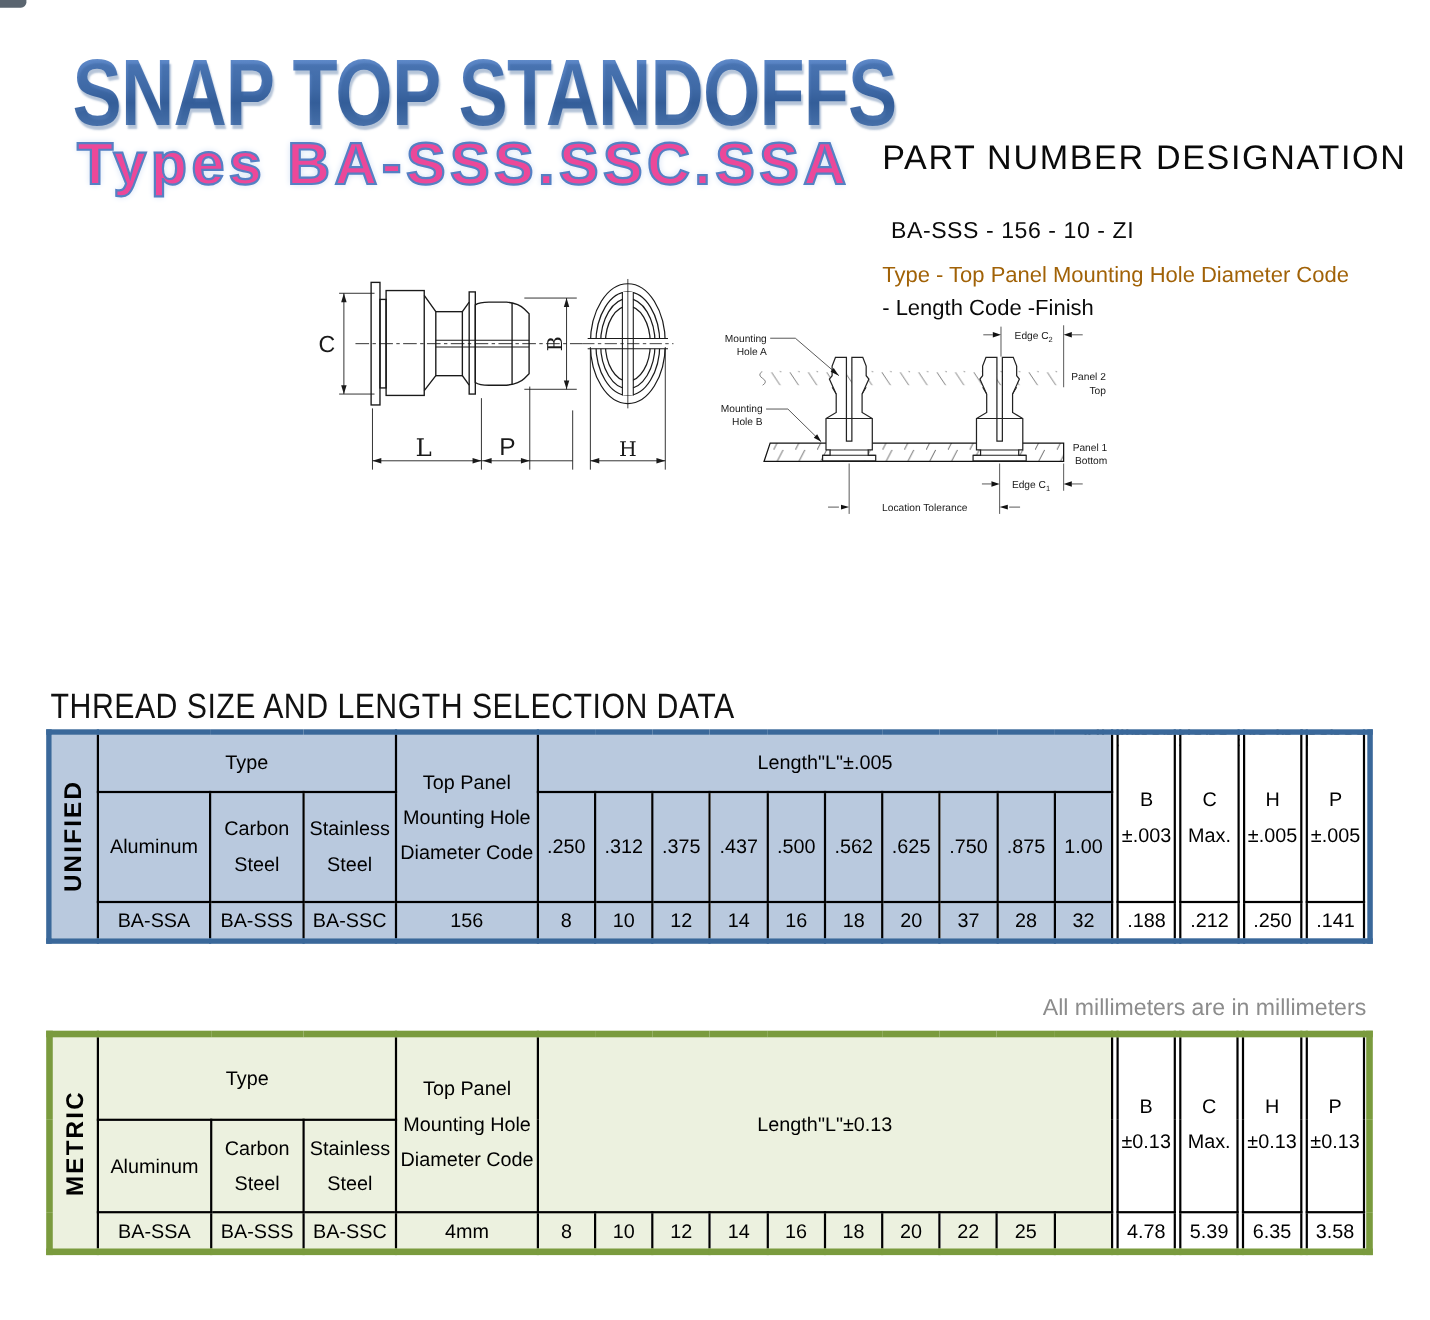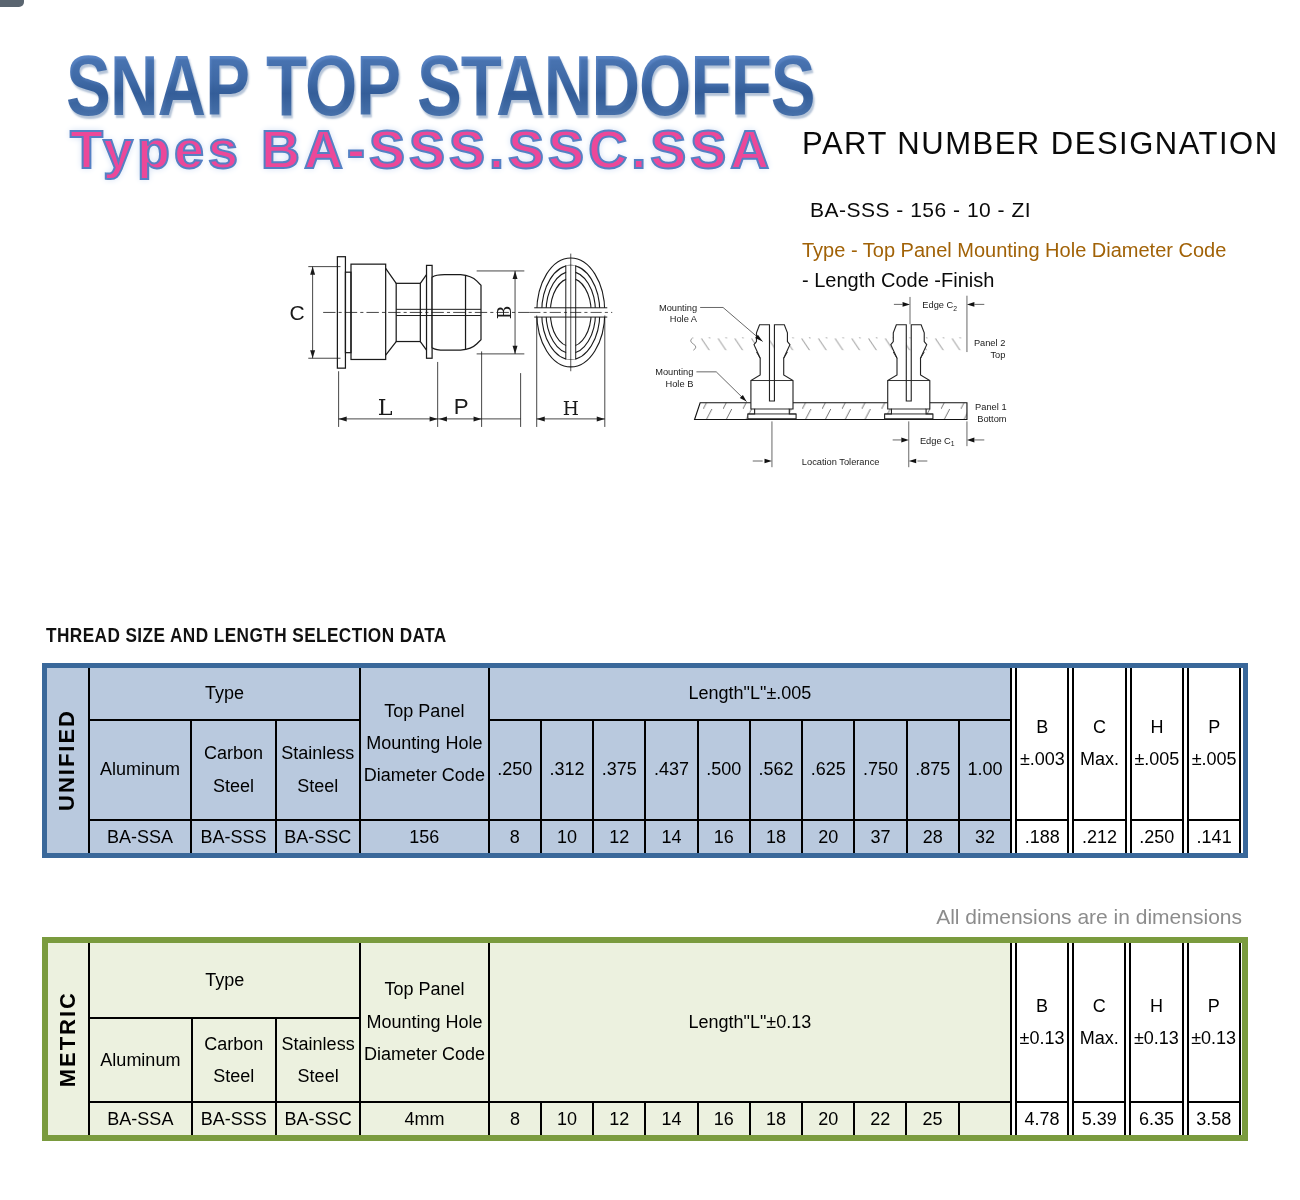--- a/index.html
+++ b/index.html
@@ -27,21 +27,21 @@
     left:70px; top:118px; font-size:54px; font-weight:700; letter-spacing:4px;
     white-space:nowrap; color:#ec4899; -webkit-text-stroke:2px #5580c4;
     text-shadow:0 0 3px #ffffff, 0 0 7px #c4d6f0;
   }
   .pn-heading { left:802px; top:126px; font-size:31px; letter-spacing:1.5px; white-space:nowrap; color:#0a0a0a; }
   .pn-example { left:810px; top:198px; font-size:21px; letter-spacing:0.5px; color:#0a0a0a; }
   .pn-desc1 { left:802px; top:239px; font-size:20px; color:#a16207; }
   .pn-desc2 { left:802px; top:269px; font-size:20px; color:#0a0a0a; }
 
   
-  .thread-heading { left:46px; top:624px; font-size:20px; font-weight:700; white-space:nowrap; }
+  .thread-heading { left:46px; top:624px; font-size:32px; font-weight:400; white-space:nowrap; }
   .thread-heading span { display:inline-block; transform:scaleX(0.86); transform-origin:left center; letter-spacing:0.5px; }
   .units { font-size:21px; color:#8c8c8c; white-space:nowrap; }
   .units-in { right:58px; top:632px;margin-top:28px; }
   .units-mm { right:58px; top:905px; }
 
   
   table.spec { border-collapse:collapse; table-layout:fixed; }
   table.spec td {
     border:2px solid #000; text-align:center; vertical-align:middle;
     font-size:18px; padding:0 2px; line-height:1.8; color:#000; overflow:hidden;
@@ -181,21 +181,21 @@
       <text x="1226" y="515" text-anchor="end">Panel 1</text>
       <text x="1226" y="534" text-anchor="end">Bottom</text>
       <text x="1086" y="569" text-anchor="start"><tspan>Edge C</tspan><tspan font-size="11" dy="4">1</tspan></text>
       <text x="958" y="603" text-anchor="middle">Location Tolerance</text>
     </g>
   </g>
 </svg>
 
 <div class="abs thread-heading"><span>THREAD SIZE AND LENGTH SELECTION DATA</span></div>
 <div class="abs units units-in">All dimensions are in inches</div>
-<div class="abs units units-mm">All dimensions are in dimensions</div>
+<div class="abs units units-mm">All millimeters are in millimeters</div>
 
 <table class="spec blue abs" style="left:42px; top:663px; width:1206px;">
   <colgroup>
     <col style="width:44px">
       <col style="width:102px">
       <col style="width:84px">
       <col style="width:84px">
       <col style="width:128px">
     <col style="width:52px">
       <col style="width:52px">

